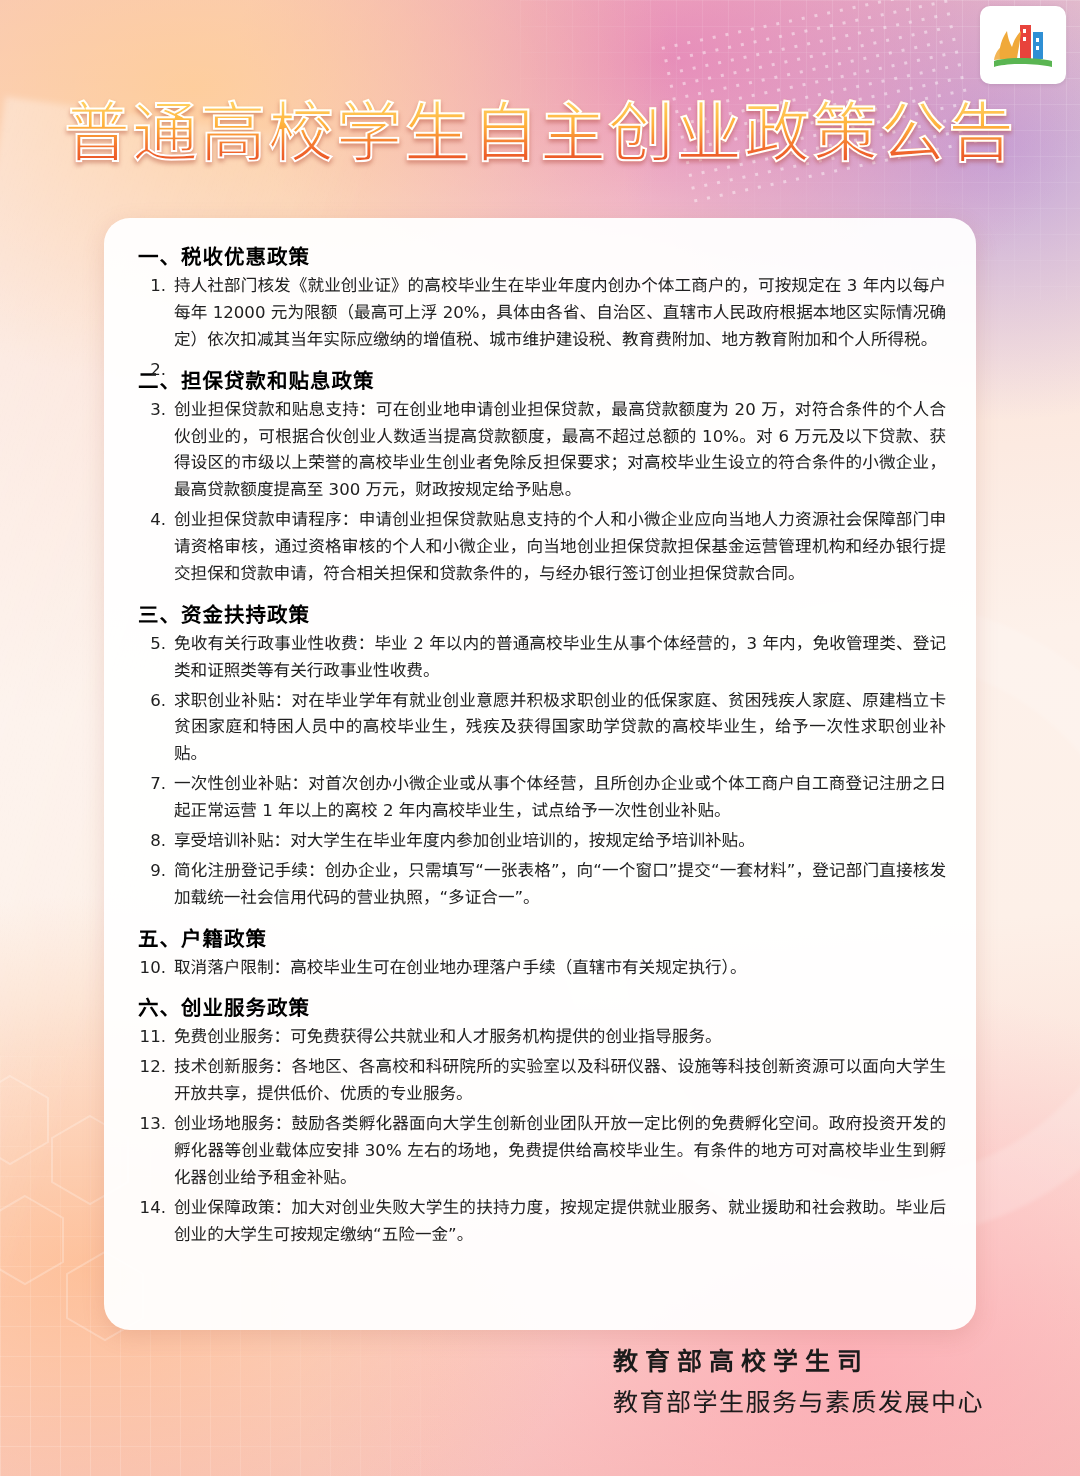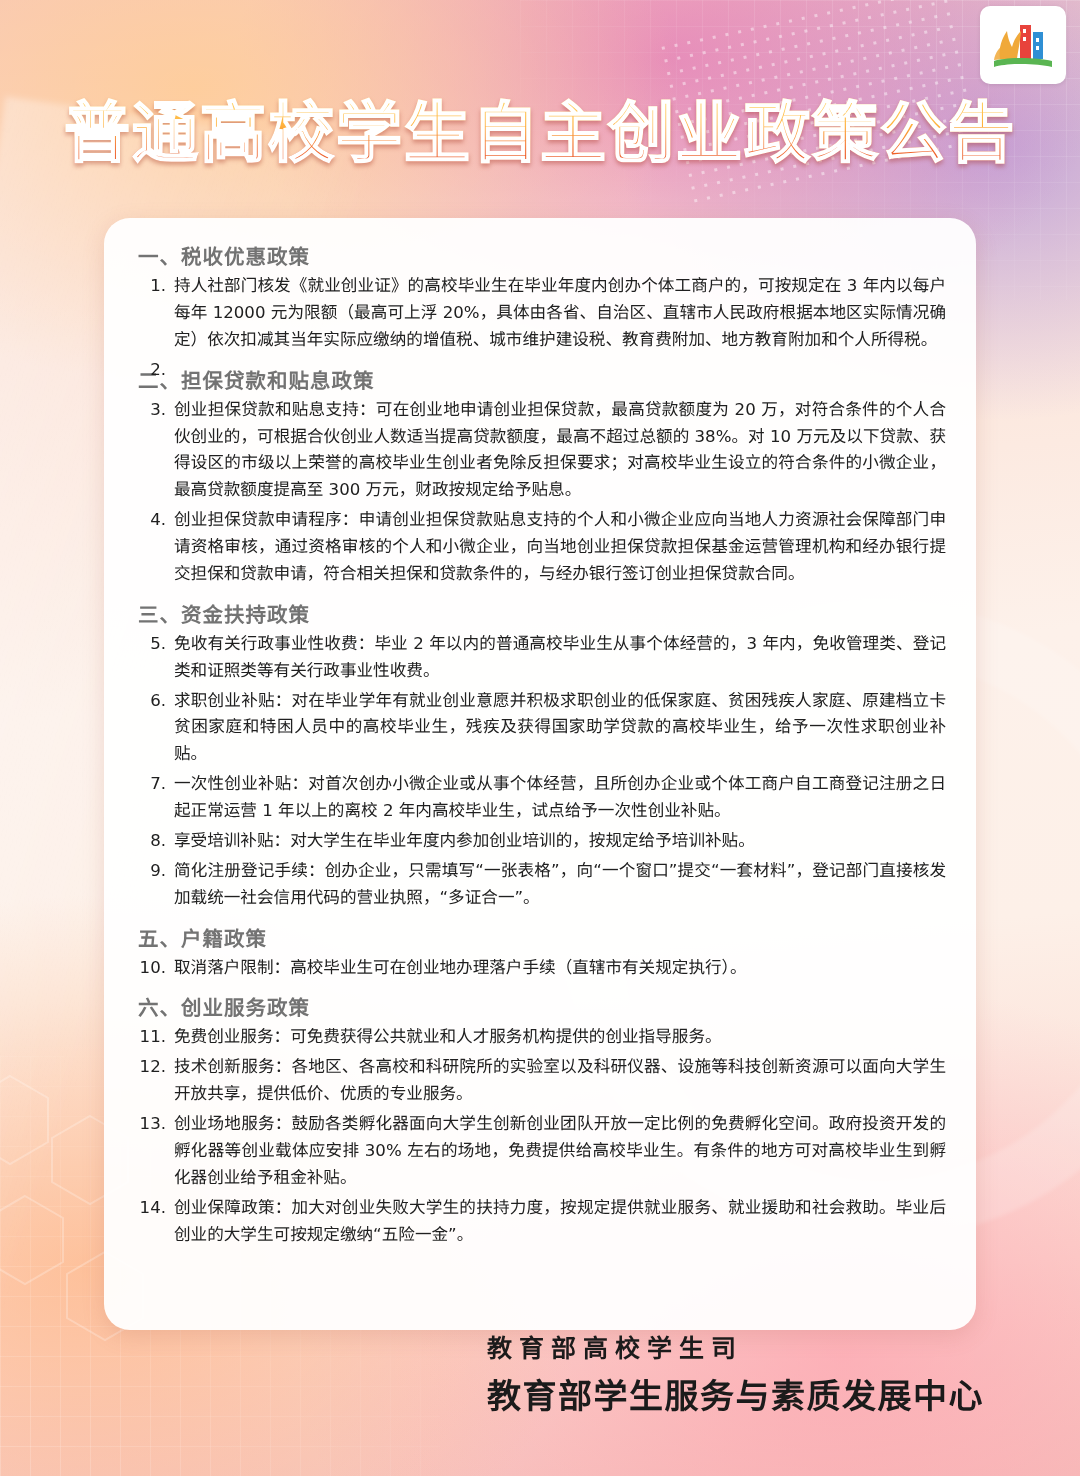--- a/index.html
+++ b/index.html
@@ -107,21 +107,21 @@
   
   .title-wrap {
     position: absolute;
     top: 96px; left: 0; right: 0;
     text-align: center;
   }
   .poster-title {
     display: inline-block;
     font-family: "DejaVu Sans", "Liberation Sans", sans-serif;
     font-size: 66px;
-    font-weight: 700;
+    font-weight: 400;
     letter-spacing: 2px;
     line-height: 1.15;
     background: linear-gradient(180deg, #ffd86a 0%, #ffb23c 38%, #f26b2e 70%, #e2431f 100%);
     -webkit-background-clip: text;
     background-clip: text;
     color: transparent;
     -webkit-text-stroke: 2px #ffffff;
     paint-order: stroke fill;
     filter: drop-shadow(0 3px 2px rgba(160,40,20,0.35));
   }
@@ -135,21 +135,21 @@
     height: 1112px;
     background: rgba(255,255,255,0.94);
     border-radius: 26px;
     box-shadow: 0 6px 22px rgba(170,90,70,0.18);
     padding: 22px 30px 18px 30px;
     box-sizing: border-box;
     overflow: hidden;
   }
 
   .section-title {
-    color: #737373;
+    color: #000000;
     font-size: 20.5px;
     font-weight: 700;
     letter-spacing: 1px;
     margin: 10px 0 3px 4px;
     font-family: "DejaVu Sans", "Liberation Sans", sans-serif;
   }
   .section-title:first-child { margin-top: 0; }
 
   ol.items {
     list-style: none;
@@ -184,22 +184,22 @@
     color: #1b1b1b;
     font-family: "DejaVu Sans", "Liberation Sans", sans-serif;
   }
   .footer-line1 {
     font-size: 25px;
     font-weight: 700;
     letter-spacing: 7px;
     margin-bottom: 5px;
   }
   .footer-line2 {
-    font-size: 34px;
-    font-weight: 700;
+    font-size: 25px;
+    font-weight: 400;
     letter-spacing: 1.5px;
   }
 </style>
 </head>
 <body>
 
 <div class="poster">
   <div class="bg-base"></div>
   <div class="bg-ribbon"></div>
   <div class="bg-grid-tr"></div>
@@ -237,21 +237,21 @@
   <div class="card">
 
     <div class="section-title">一、税收优惠政策</div>
     <ol class="items">
       <li class="item"><span class="num">1.</span><span>持人社部门核发《就业创业证》的高校毕业生在毕业年度内创办个体工商户的，可按规定在 3 年内以每户每年 12000 元为限额（最高可上浮 20%，具体由各省、自治区、直辖市人民政府根据本地区实际情况确定）依次扣减其当年实际应缴纳的增值税、城市维护建设税、教育费附加、地方教育附加和个人所得税。</span></li>
       <li class="item"><span class="num">2.</span></li>
     </ol>
 
     <div class="section-title">二、担保贷款和贴息政策</div>
     <ol class="items">
-      <li class="item"><span class="num">3.</span><span>创业担保贷款和贴息支持：可在创业地申请创业担保贷款，最高贷款额度为 20 万，对符合条件的个人合伙创业的，可根据合伙创业人数适当提高贷款额度，最高不超过总额的 38%。对 10 万元及以下贷款、获得设区的市级以上荣誉的高校毕业生创业者免除反担保要求；对高校毕业生设立的符合条件的小微企业，最高贷款额度提高至 300 万元，财政按规定给予贴息。</span></li>
+      <li class="item"><span class="num">3.</span><span>创业担保贷款和贴息支持：可在创业地申请创业担保贷款，最高贷款额度为 20 万，对符合条件的个人合伙创业的，可根据合伙创业人数适当提高贷款额度，最高不超过总额的 10%。对 6 万元及以下贷款、获得设区的市级以上荣誉的高校毕业生创业者免除反担保要求；对高校毕业生设立的符合条件的小微企业，最高贷款额度提高至 300 万元，财政按规定给予贴息。</span></li>
       <li class="item"><span class="num">4.</span><span>创业担保贷款申请程序：申请创业担保贷款贴息支持的个人和小微企业应向当地人力资源社会保障部门申请资格审核，通过资格审核的个人和小微企业，向当地创业担保贷款担保基金运营管理机构和经办银行提交担保和贷款申请，符合相关担保和贷款条件的，与经办银行签订创业担保贷款合同。</span></li>
     </ol>
 
     <div class="section-title">三、资金扶持政策</div>
     <ol class="items">
       <li class="item"><span class="num">5.</span><span>免收有关行政事业性收费：毕业 2 年以内的普通高校毕业生从事个体经营的，3 年内，免收管理类、登记类和证照类等有关行政事业性收费。</span></li>
       <li class="item"><span class="num">6.</span><span>求职创业补贴：对在毕业学年有就业创业意愿并积极求职创业的低保家庭、贫困残疾人家庭、原建档立卡贫困家庭和特困人员中的高校毕业生，残疾及获得国家助学贷款的高校毕业生，给予一次性求职创业补贴。</span></li>
       <li class="item"><span class="num">7.</span><span>一次性创业补贴：对首次创办小微企业或从事个体经营，且所创办企业或个体工商户自工商登记注册之日起正常运营 1 年以上的离校 2 年内高校毕业生，试点给予一次性创业补贴。</span></li>
       <li class="item"><span class="num">8.</span><span>享受培训补贴：对大学生在毕业年度内参加创业培训的，按规定给予培训补贴。</span></li>
     </ol>

